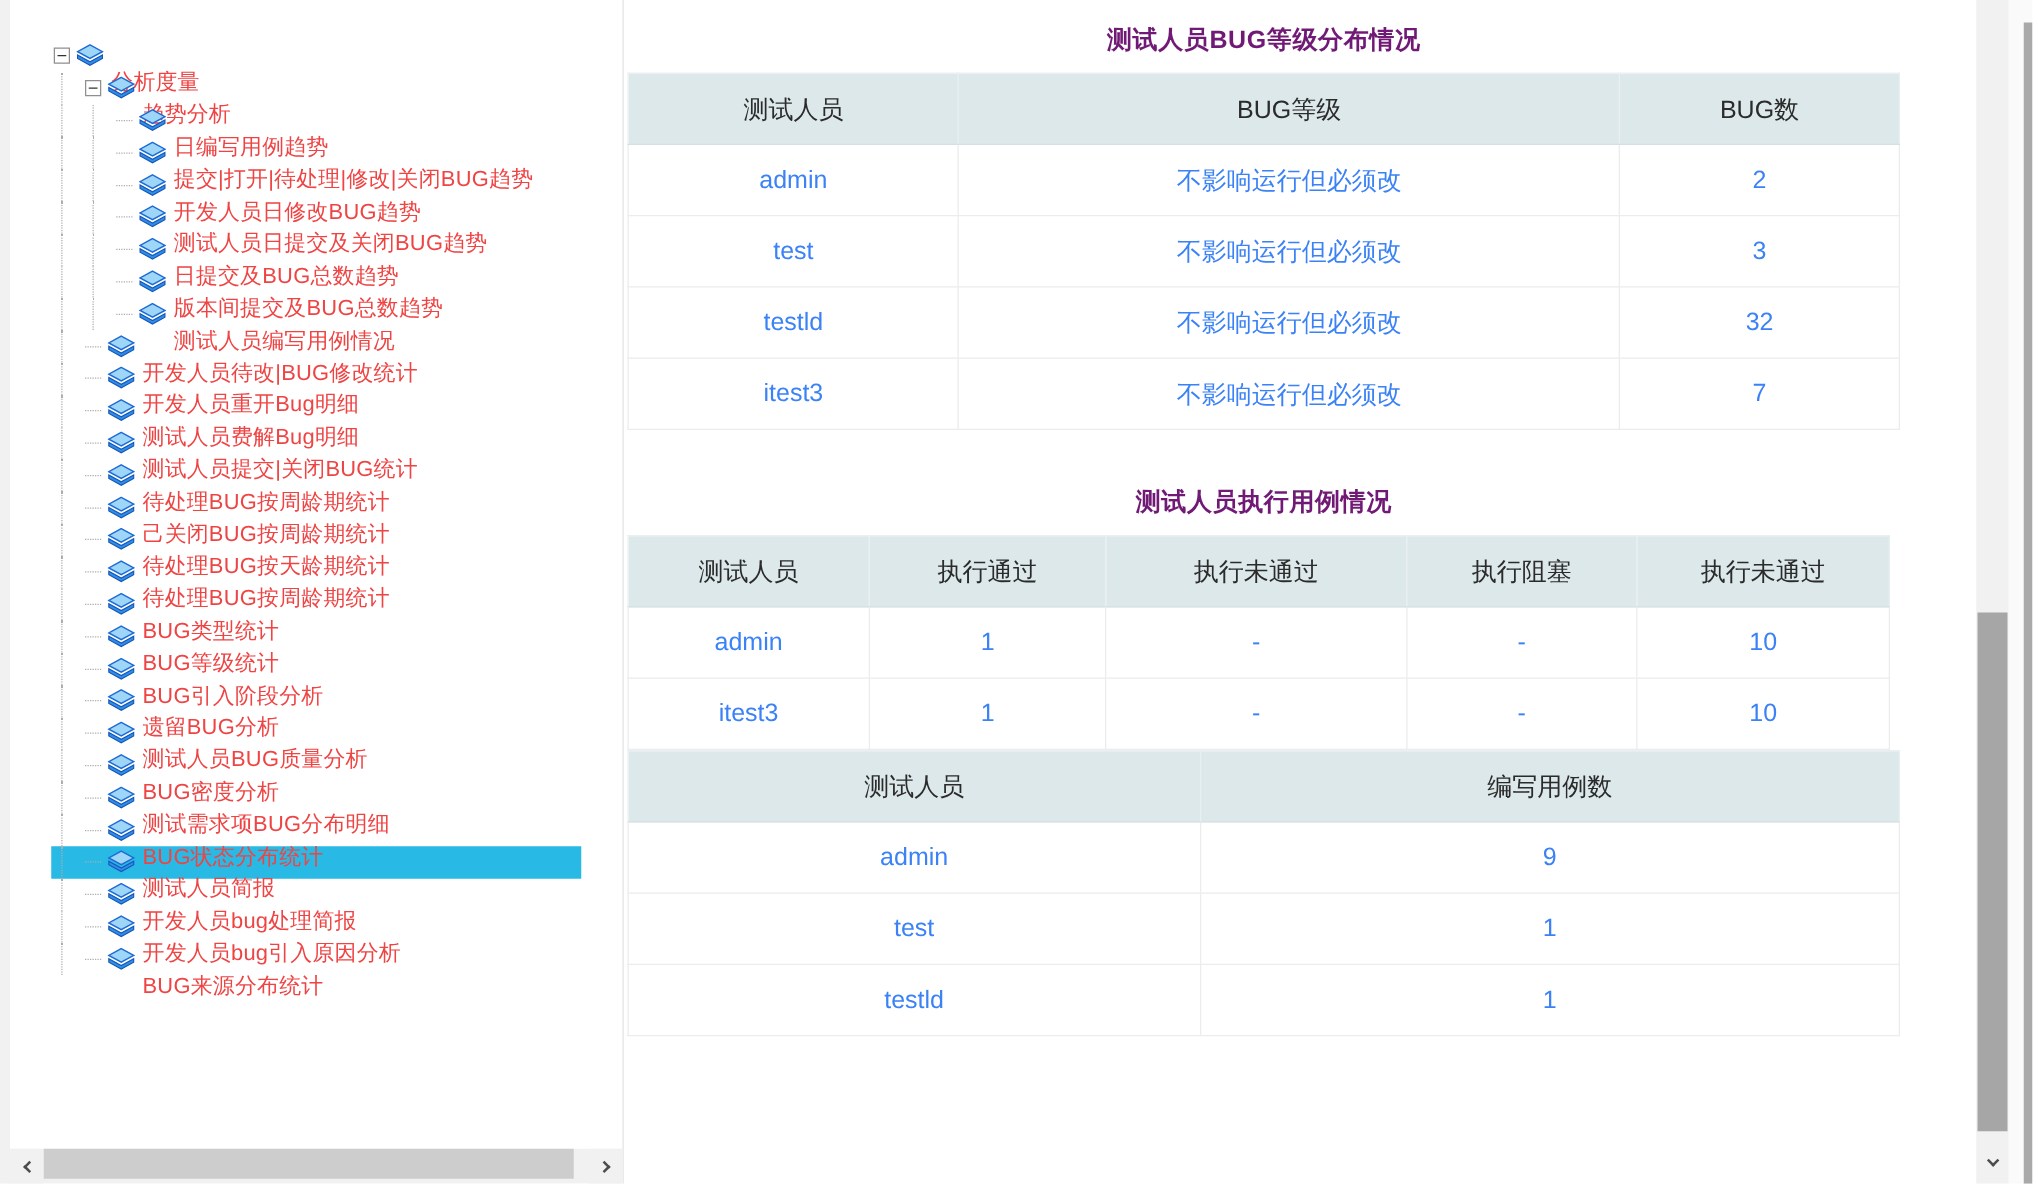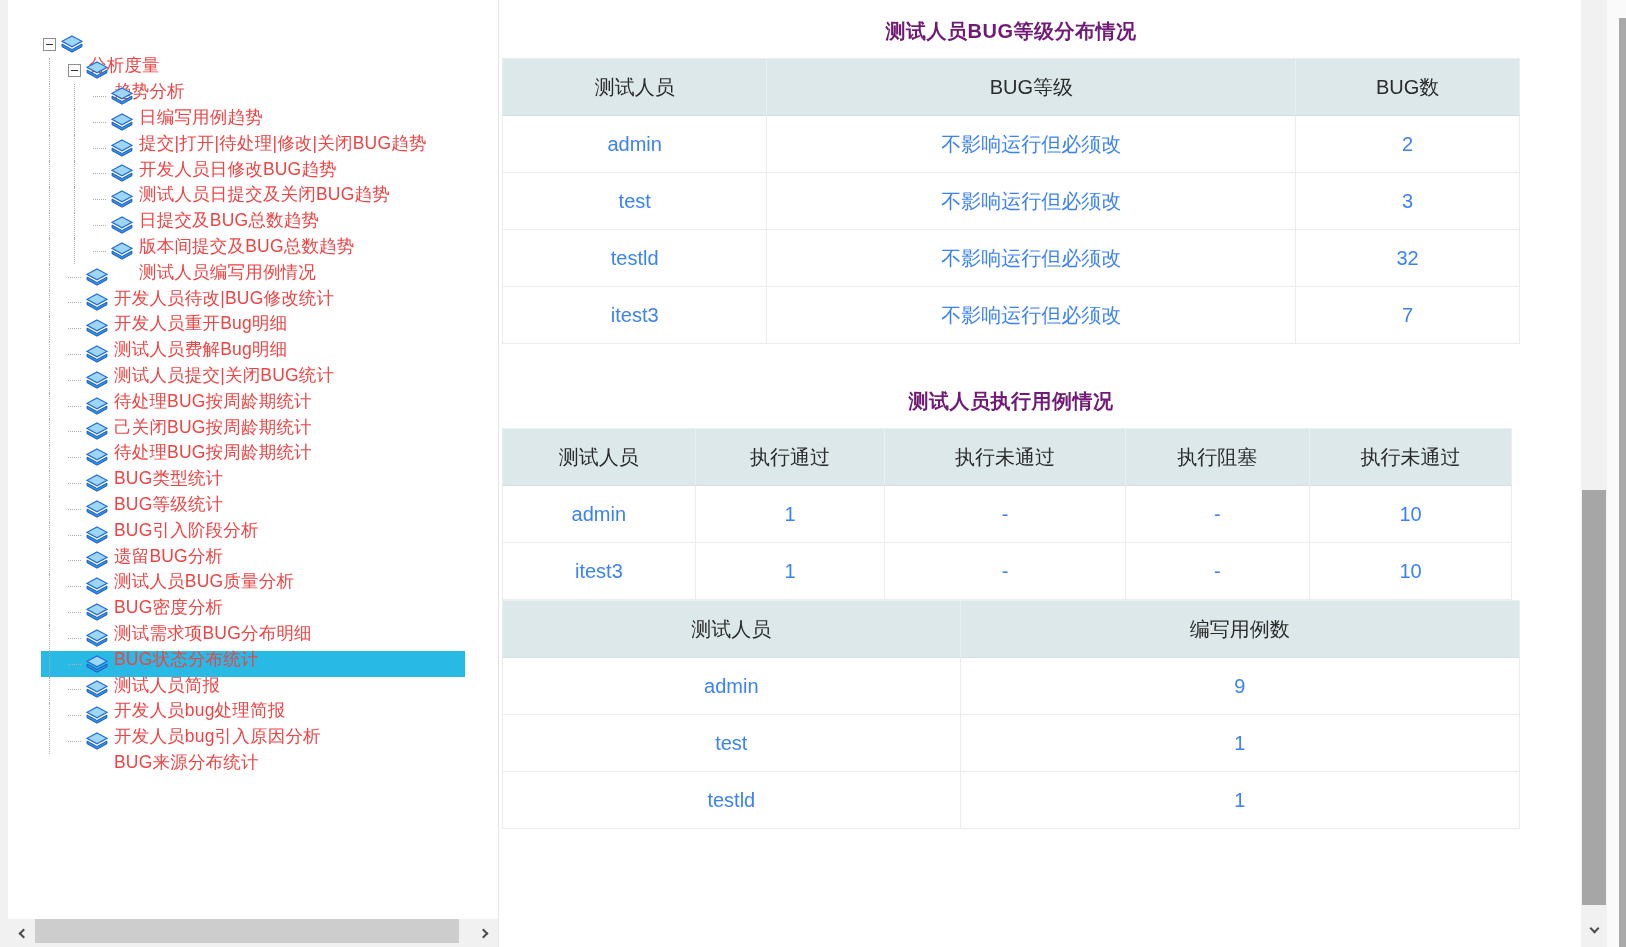--- a/index.html
+++ b/index.html
@@ -283,20 +283,33 @@
     <span class="lead">
             <span class="rail"></span>
             <span class="stub"></span>
           </span>
     <span class="node-icon">
       <svg width="22" height="19" viewBox="0 0 24 21">
         <path d="M12 1 L23 7 L12 13 L1 7 Z" fill="#9ed6f8" stroke="#1e6bd6" stroke-width="1.3"></path>
         <path d="M1 10 L1 13 L12 19 L23 13 L23 10 L12 16 Z" fill="#2f8fe8" stroke="#1557b8" stroke-width="1"></path>
       </svg>
     </span>
+    <span class="tree-label">待处理BUG按天龄期统计</span>
+  </div>
+        <div class="tree-row">
+    <span class="lead">
+            <span class="rail"></span>
+            <span class="stub"></span>
+          </span>
+    <span class="node-icon">
+      <svg width="22" height="19" viewBox="0 0 24 21">
+        <path d="M12 1 L23 7 L12 13 L1 7 Z" fill="#9ed6f8" stroke="#1e6bd6" stroke-width="1.3"></path>
+        <path d="M1 10 L1 13 L12 19 L23 13 L23 10 L12 16 Z" fill="#2f8fe8" stroke="#1557b8" stroke-width="1"></path>
+      </svg>
+    </span>
     <span class="tree-label">待处理BUG按周龄期统计</span>
   </div>
         <div class="tree-row">
     <span class="lead">
             <span class="rail"></span>
             <span class="stub"></span>
           </span>
     <span class="node-icon">
       <svg width="22" height="19" viewBox="0 0 24 21">
         <path d="M12 1 L23 7 L12 13 L1 7 Z" fill="#9ed6f8" stroke="#1e6bd6" stroke-width="1.3"></path>

